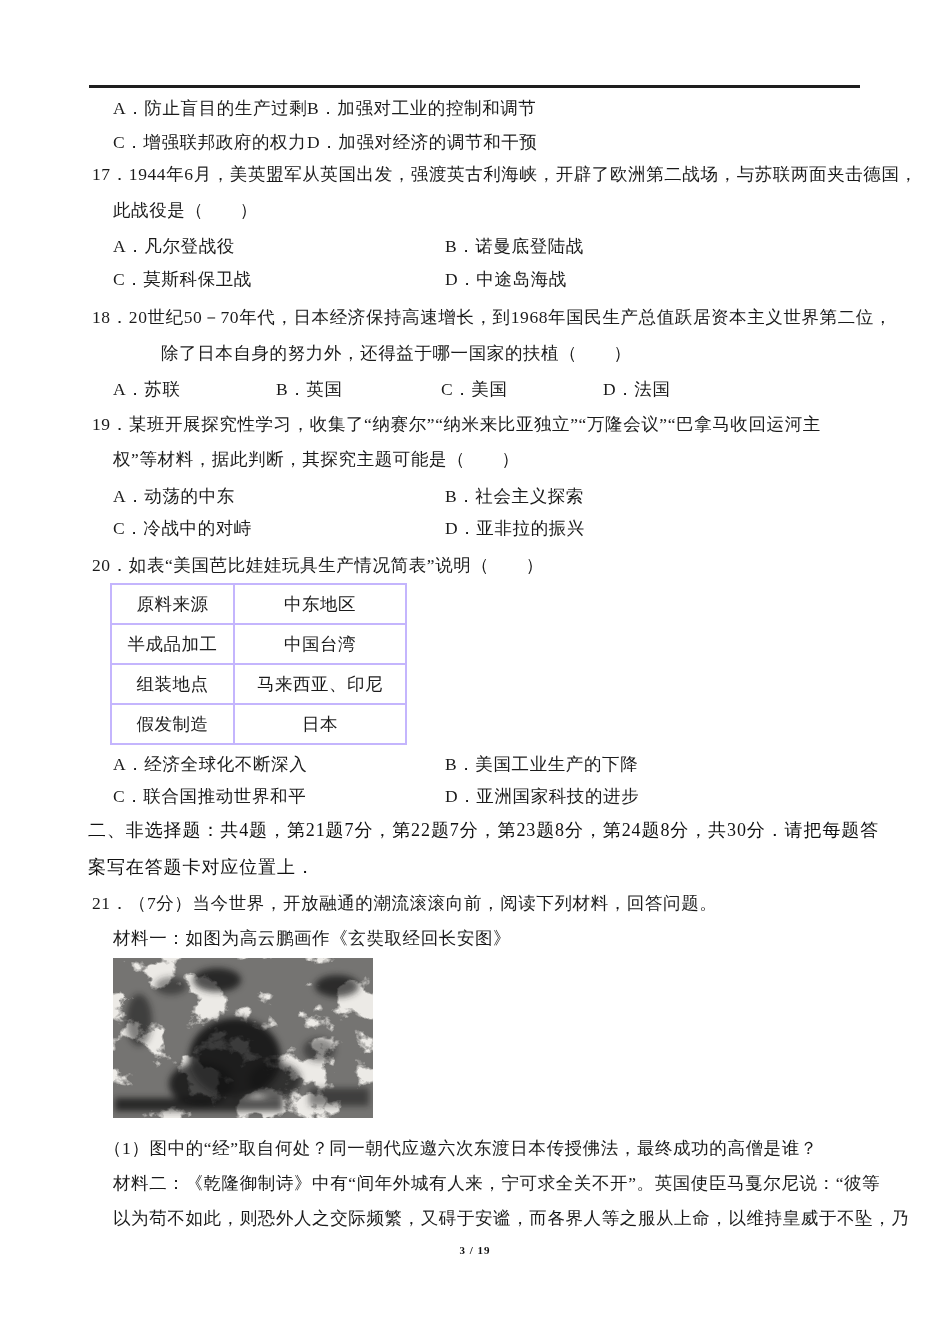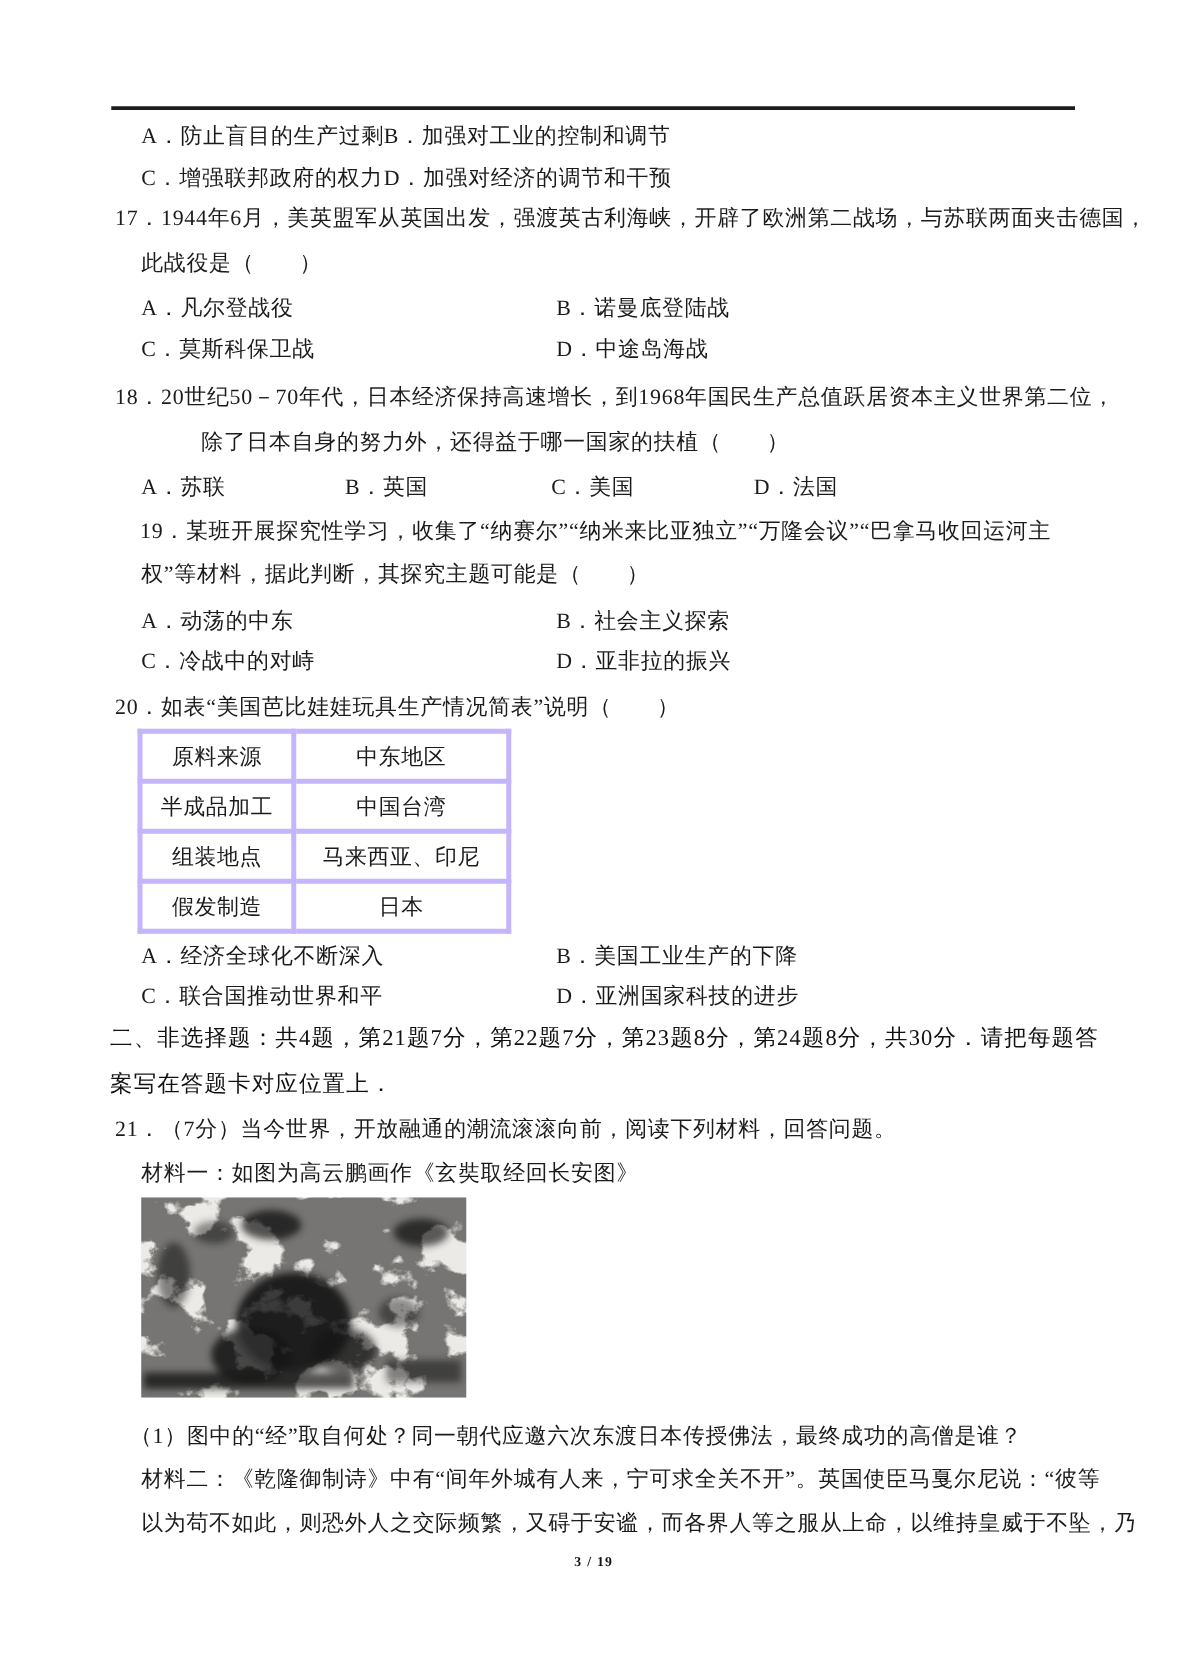--- a/index.html
+++ b/index.html
@@ -31,21 +31,21 @@
     width:771px; height:3px;
     background:#1e1e1e;
   }
   .opt { position:absolute; white-space:nowrap; font-size:17.5px; line-height:24px; letter-spacing:0.6px; }
   table.qtable {
     position:absolute;
     left:110px; top:583px;
     border-collapse:collapse;
   }
   table.qtable td {
-    border:4px solid #c4b5fd;
+    border:2px solid #c4b5fd;
     text-align:center;
     vertical-align:middle;
     font-size:17.5px;
     letter-spacing:0.5px;
     height:40px;
   }
   table.qtable td.c1 { width:123px; }
   table.qtable td.c2 { width:172px; }
   .painting {
     position:absolute;
@@ -84,21 +84,21 @@
   <span class="opt" style="left:113px; top:267px;">C．莫斯科保卫战</span>
   <span class="opt" style="left:445px; top:267px;">D．中途岛海战</span>
 
   <div class="line" style="left:92px;  top:305px;">18．20世纪50－70年代，日本经济保持高速增长，到1968年国民生产总值跃居资本主义世界第二位，</div>
   <div class="line" style="left:113px; top:341px;margin-left:48px;">除了日本自身的努力外，还得益于哪一国家的扶植（　　）</div>
   <span class="opt" style="left:113px; top:377px;">A．苏联</span>
   <span class="opt" style="left:276px; top:377px;">B．英国</span>
   <span class="opt" style="left:441px; top:377px;">C．美国</span>
   <span class="opt" style="left:603px; top:377px;">D．法国</span>
 
-  <div class="line" style="left:92px;  top:412px;margin-left:20px;">19．某班开展探究性学习，收集了“纳赛尔”“纳米来比亚独立”“万隆会议”“巴拿马收回运河主</div>
+  <div class="line" style="left:92px;  top:412px;">19．某班开展探究性学习，收集了“纳赛尔”“纳米来比亚独立”“万隆会议”“巴拿马收回运河主</div>
   <div class="line" style="left:113px; top:447px;">权”等材料，据此判断，其探究主题可能是（　　）</div>
   <span class="opt" style="left:113px; top:484px;">A．动荡的中东</span>
   <span class="opt" style="left:445px; top:484px;">B．社会主义探索</span>
   <span class="opt" style="left:113px; top:516px;">C．冷战中的对峙</span>
   <span class="opt" style="left:445px; top:516px;text-align:right;">D．亚非拉的振兴</span>
 
   <div class="line" style="left:92px; top:553px;">20．如表“美国芭比娃娃玩具生产情况简表”说明（　　）</div>
 
   <table class="qtable">
     <tbody>

